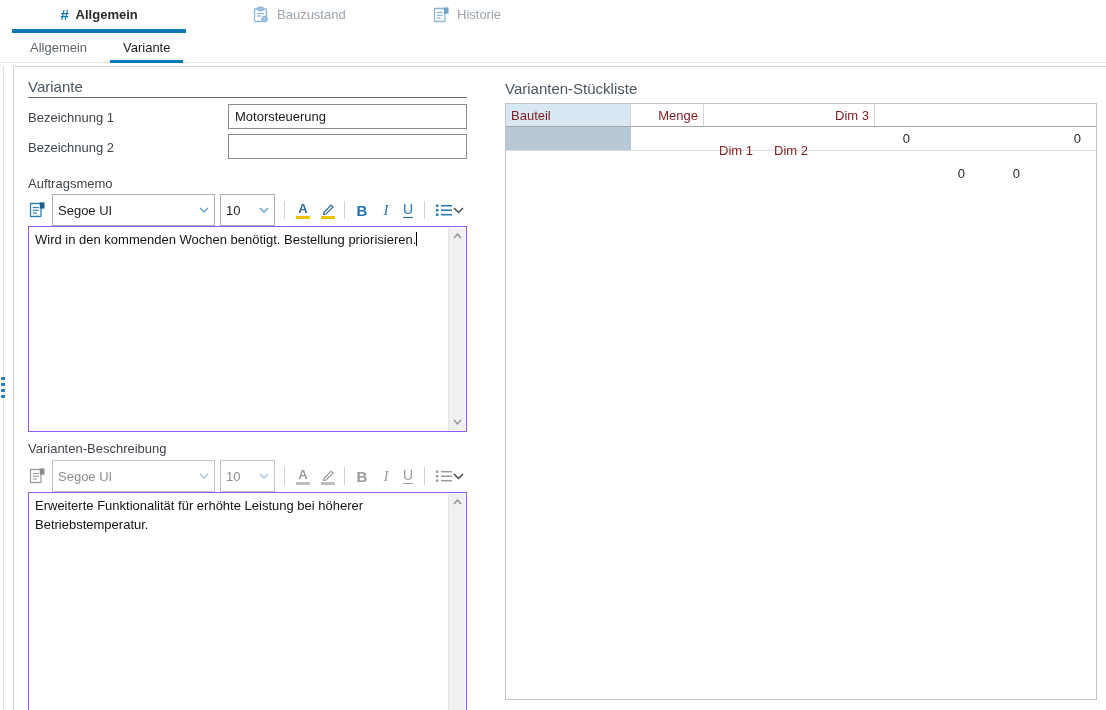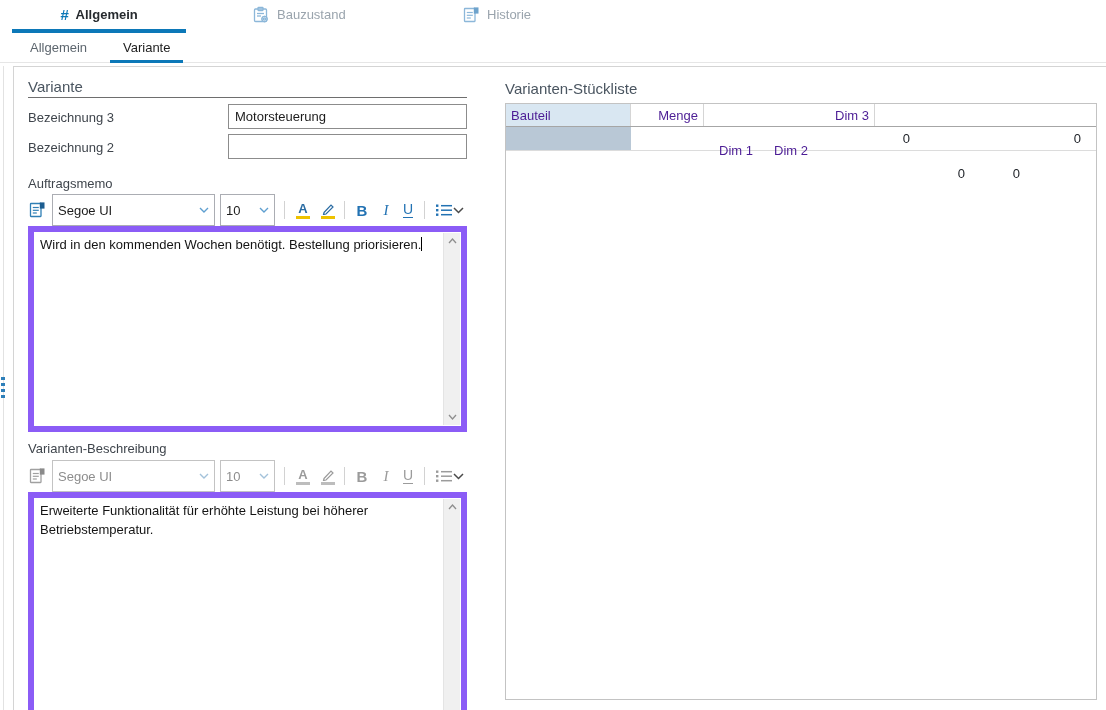--- a/index.html
+++ b/index.html
@@ -48,32 +48,32 @@
   .glyph-a { font-size:13px; font-weight:700; color:#2b6ca3; line-height:13px; }
   .underbar { width:14px; height:3px; background:#eec200; margin-top:1px; }
   .glyph-b { font-size:15px; font-weight:700; color:#2272b3; }
   .glyph-i { font-size:15px; font-style:italic; font-family:"Liberation Serif", serif; color:#2272b3; }
   .glyph-u { font-size:14px; color:#2272b3; border-bottom:1px solid #2272b3; line-height:15px; }
   .rt-toolbar.disabled .glyph-a, .rt-toolbar.disabled .glyph-b, .rt-toolbar.disabled .glyph-i { color:#9b9b9b; }
   .rt-toolbar.disabled .glyph-u { color:#9b9b9b; border-bottom-color:#9b9b9b; }
   .rt-toolbar.disabled .underbar { background:#bdbdbd; }
 
   
-  .textbox { position:absolute; left:28px; width:439px; border:6px solid #8b5cf6; background:#fff; }
+  .textbox { position:absolute; left:28px; width:439px; border:1px solid #8b5cf6; background:#fff; }
   .textbox .content { position:absolute; left:0; top:0; right:18px; bottom:0; padding:3px 6px; font-size:13px;
                       line-height:19px; color:#141414; overflow:hidden; word-wrap:break-word; }
   .caret { display:inline-block; width:1px; height:14px; background:#000; vertical-align:-2px; }
   .vscroll { position:absolute; top:1px; right:1px; bottom:1px; width:17px; background:#f0f0f0; border-left:1px solid #e4e4e4; }
   .scroll-arrow { position:absolute; left:0; width:16px; height:16px; display:flex; align-items:center; justify-content:center; }
   .scroll-arrow.up { top:0; } .scroll-arrow.down { bottom:0; }
 
   
   .grid { position:absolute; left:505px; top:103px; width:592px; height:597px; border:1px solid #c3c3c3; background:#fff; }
   .grid-header { display:flex; height:23px; border-bottom:1px solid #a6a6a6; }
-  .gh-cell { font-size:13px; color:#4c1d95; display:flex; align-items:center; border-right:1px solid #d5d5d5; padding:0 5px; }
+  .gh-cell { font-size:13px; color:#7f1d1d; display:flex; align-items:center; border-right:1px solid #d5d5d5; padding:0 5px; }
   .gh-cell.num { justify-content:flex-end; }
   .grid-row { display:flex; height:24px; border-bottom:1px solid #dcdcdc; }
   .gr-cell { font-size:13px; color:#20242a; display:flex; align-items:center; padding:0 5px; }
   .gr-cell.num { justify-content:flex-end; }
   .w-bauteil { width:125px; } .w-bez { width:211px; } .w-menge { width:73px; }
   .w-dim { width:55px;margin-top:46px; } .w-dim3 { width:61px; } .w-fill { flex:1; border-right:none; }
   .hdr-bauteil-bg { background:#d9e7f2; }
   .row-bauteil-bg { background:#b9c8d6; }
 
   svg { display:block; }
@@ -98,21 +98,21 @@
           <circle cx="12.5" cy="13" r="2.6" fill="#fff"></circle>
           <circle cx="12.5" cy="13" r="1.1"></circle>
           <line x1="12.5" y1="9.8" x2="12.5" y2="11"></line>
           <line x1="12.5" y1="15" x2="12.5" y2="16.2"></line>
           <line x1="9.3" y1="13" x2="10.5" y2="13"></line>
           <line x1="14.5" y1="13" x2="15.7" y2="13"></line>
         </svg>
       </span>
       <span class="tab-label">Bauzustand</span>
     </div>
-    <div class="main-tab" style="left:462px;text-align:center;">
+    <div class="main-tab" style="left:432px;text-align:center;">
       <span>
         <svg width="18" height="18" viewBox="0 0 18 18">
           <rect x="2.5" y="2.5" width="10.5" height="13" rx="0.5" fill="#fff" stroke="#8cb7d9" stroke-width="1.3"></rect>
           <line x1="4.8" y1="6.5" x2="10.8" y2="6.5" stroke="#8cb7d9" stroke-width="1.2"></line>
           <line x1="4.8" y1="9.3" x2="10.8" y2="9.3" stroke="#8cb7d9" stroke-width="1.2"></line>
           <line x1="4.8" y1="12" x2="8.8" y2="12" stroke="#8cb7d9" stroke-width="1.2"></line>
           <rect x="11.8" y="1.4" width="4.7" height="6.2" fill="#6ea3cc"></rect>
         </svg>
       </span>
       <span class="tab-label">Historie</span>
@@ -131,21 +131,21 @@
   <div class="splitter">
     <span class="dot" style="top:0;"></span>
     <span class="dot" style="top:6px;"></span>
     <span class="dot" style="top:12px;"></span>
     <span class="dot" style="top:18px;"></span>
   </div>
 
   <div class="section-title" style="left:28px; top:78px;">Variante</div>
   <div class="section-rule" style="left:28px; top:97px; width:439px;"></div>
 
-  <div class="field-label" style="left:28px; top:110px;">Bezeichnung 3</div>
+  <div class="field-label" style="left:28px; top:110px;">Bezeichnung 1</div>
   <div class="text-input" style="top:104px;">
     <span>Motorsteuerung</span>
   </div>
 
   <div class="field-label" style="left:28px; top:140px;">Bezeichnung 2</div>
   <div class="text-input" style="top:134px;">
     <span></span>
   </div>
 
   <div class="field-label" style="left:28px; top:176px;">Auftragsmemo</div>

